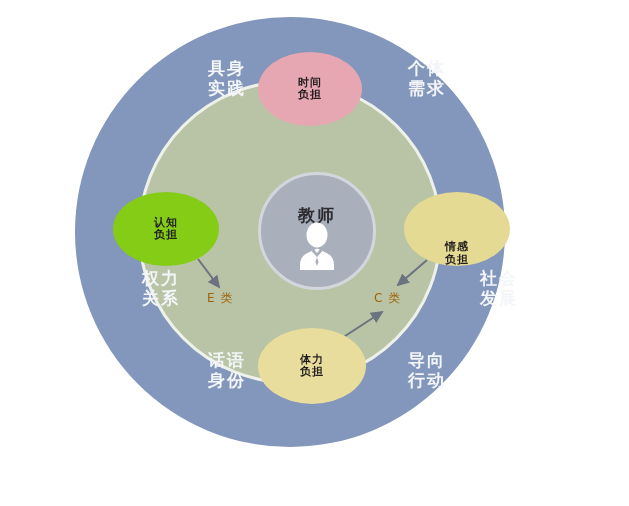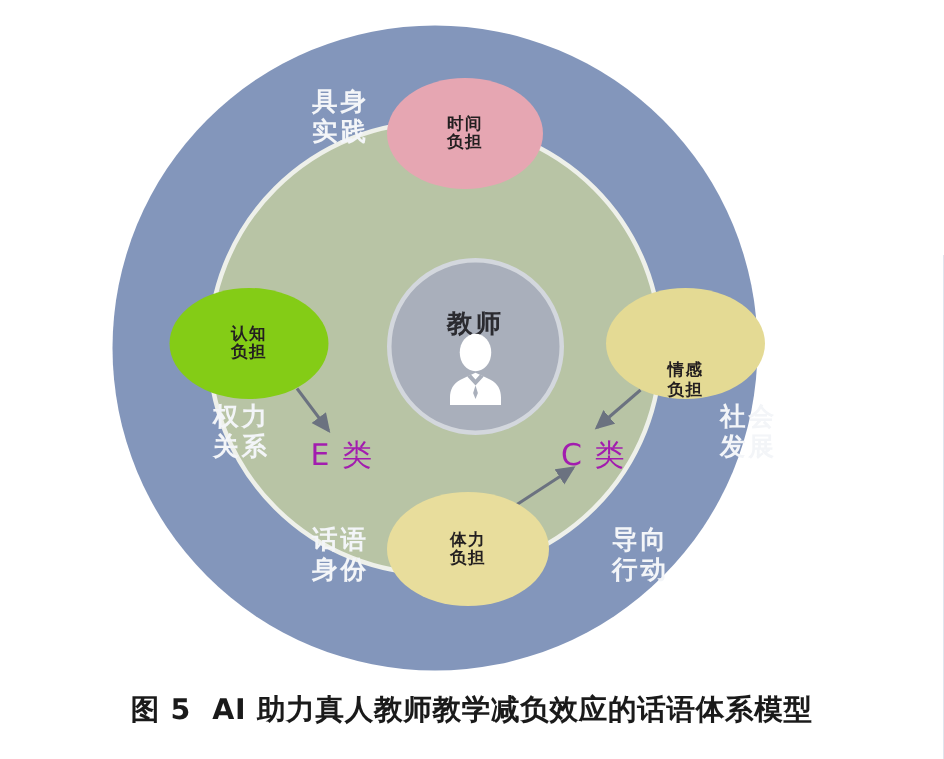--- a/index.html
+++ b/index.html
@@ -143,22 +143,22 @@
     position: absolute;
     left: 296px;
     top: 222px;
     width: 42px;
     height: 48px;
   }
 
   
   .class-label {
     position: absolute;
-    font-size: 20px;
-    color: #a21caf;
+    font-size: 12px;
+    color: #a16207;
     font-weight: 500;
     letter-spacing: 1px;
     white-space: nowrap;
   }
   #class-e { left: 207px; top: 290px; }
   #class-c { left: 374px; top: 290px; }
 
   
   #arrows-layer {
     position: absolute;
@@ -187,20 +187,24 @@
 <body>
 
 <div id="figure-root">
 
   <div class="ring" id="outer-ring"></div>
   <div class="ring" id="middle-ring"></div>
 
   <div class="ring-label" id="label-embodied">
     <div>具身</div>
     <div>实践</div>
+  </div>
+  <div class="ring-label" id="label-individual">
+    <div>个体</div>
+    <div>需求</div>
   </div>
   <div class="ring-label" id="label-power">
     <div>权力</div>
     <div>关系</div>
   </div>
   <div class="ring-label" id="label-social">
     <div>社会</div>
     <div>发展</div>
   </div>
   <div class="ring-label" id="label-discourse">
@@ -247,17 +251,14 @@
   </div>
   <div class="node" id="node-emotional">
     <div>情感</div>
     <div>负担</div>
   </div>
   <div class="node" id="node-physical">
     <div>体力</div>
     <div>负担</div>
   </div>
 
-  <div id="caption">
-    <span class="cap-num">图 5</span><span>AI 助力真人教师教学减负效应的话语体系模型</span>
-  </div>
 
 </div>
 
 </body></html>

